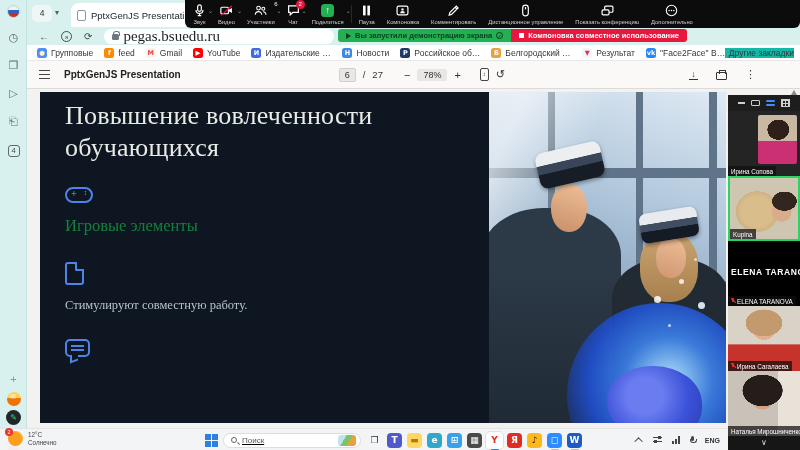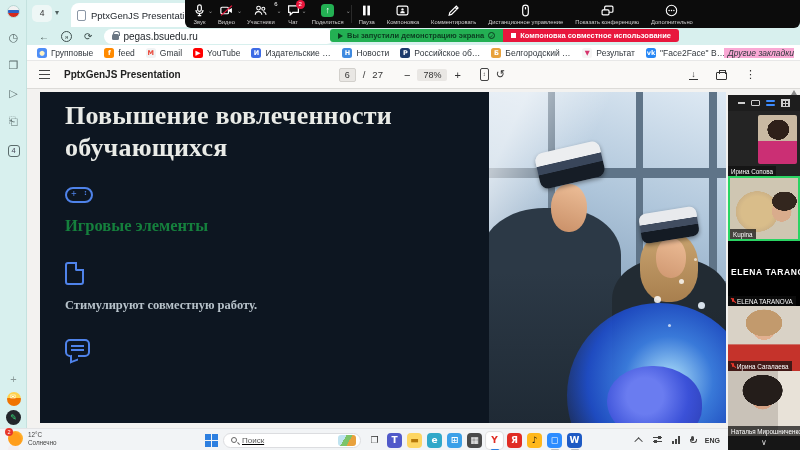--- a/index.html
+++ b/index.html
@@ -26,40 +26,40 @@
   .tab { position:absolute; left:44px; top:3px; width:140px; height:24px; background:#fff; border-radius:8px 8px 0 0; display:flex; align-items:center; padding:0 6px; gap:5px; }
   .docico { width:9px; height:11px; border:1px solid #8a96a5; border-radius:2px; position:relative; flex:0 0 auto; }
   .tabtitle { font-size:9.5px; color:#23282e; white-space:nowrap; overflow:hidden; flex:1; }
   .tabx { color:#5c6a77; font-size:9px; }
   .addr { position:absolute; left:0; top:27px; right:0; height:18px; display:flex; align-items:center; gap:12px; padding-left:12px; }
   .navico { color:#3e4f4e; font-size:10px; }
   .alice { width:11px; height:11px; border:1.2px solid #3e4f4e; border-radius:50%; font-size:6px; color:#3e4f4e; text-align:center; line-height:10px; }
   .urlbox { height:15px; background:#ffffff; border-radius:8px; display:flex; align-items:center; gap:4px; padding:0 8px; width:230px; }
   .lock { width:7px; height:6px; background:#6b7683; border-radius:1.5px; position:relative; margin-top:2px; }
   .lock::before { content:""; position:absolute; left:1px; top:-3px; width:5px; height:4px; border:1.2px solid #6b7683; border-bottom:none; border-radius:3px 3px 0 0; }
-  .url { font-size:10px; color:#1d2227; }
+  .url { font-size:15px; color:#1d2227;font-family:Liberation Serif, serif; }
   .bmbar { position:absolute; left:0; top:45px; right:0; height:16px; background:#ffffff; display:flex; align-items:center; gap:11px; padding-left:10px; border-bottom:1px solid #e8e8e8; }
   .bm { display:flex; align-items:center; gap:4px; white-space:nowrap; }
   .bmi { width:10px; height:10px; border-radius:2.5px; font-size:6.5px; line-height:10px; text-align:center; font-weight:bold; flex:0 0 auto; font-family:"DejaVu Sans",sans-serif; }
   .bml { font-size:8.5px; color:#30363c; max-width:66px; overflow:hidden; text-overflow:ellipsis; }
-  .otherbm { position:absolute; right:6px; top:48px; font-size:8.5px; color:#30363c; background:#f9a8d4; padding-left:4px;font-style:italic; }
+  .otherbm { position:absolute; right:6px; top:48px; font-size:8.5px; color:#30363c; background:#14b8a6; padding-left:4px; }
 
   
   .ztool { position:absolute; left:185px; top:0; width:615px; height:28px; background:#0c0c0c; border-radius:0 0 6px 6px; display:flex; align-items:stretch; z-index:30; padding:0 2px; }
   .zbtn { position:relative; display:flex; flex-direction:column; align-items:center; justify-content:center; padding:1px 6px 0; color:#e8e8e8; }
   .zbtn svg { display:block; }
   .zlabel { font-size:5.8px; color:#cfcfcf; margin-top:1.5px; white-space:nowrap; }
   .zchev { position:absolute; right:-1px; top:7px; font-size:6px; color:#9a9a9a; }
   .zbadge { position:absolute; top:1px; right:3px; font-size:6px; color:#fff; }
   .zbadge.red { background:#e8173d; width:9px; height:9px; border-radius:50%; line-height:9px; text-align:center; right:1px; top:0; }
   .sharebox { width:13px; height:13px; background:#23b053; border-radius:3.5px; color:#fff; font-size:9px; line-height:13px; text-align:center; font-weight:bold; }
   .sep { width:1px; background:#2a2a2a; margin:5px 1px; }
 
   
-  .banners { position:absolute; left:330px; top:29px; display:flex; z-index:29;align-items:flex-end; }
+  .banners { position:absolute; left:338px; top:29px; display:flex; z-index:29;align-items:flex-end; }
   .ban { height:13px; display:flex; align-items:center; gap:4px; padding:0 8px; font-size:7.5px; font-weight:bold; white-space:nowrap; }
   .ban.green { background:#23b053; color:#083; color:#0b3d20; border-radius:3px 0 0 3px; }
   .ban.red { background:#e8173d; color:#fff; border-radius:0 3px 3px 0; }
   .stopsq { width:5px; height:5px; background:#fff; display:inline-block; }
   .bansico { width:0; height:0; border-left:5px solid #0b3d20; border-top:3px solid transparent; border-bottom:3px solid transparent; }
   .bancirc { width:7px; height:7px; border:1px solid #0b3d20; border-radius:50%; font-size:5px; line-height:6px; text-align:center; color:#0b3d20; }
 
   
   .pdf { position:absolute; left:27px; top:61px; right:0; bottom:22px; background:#f3f2f0; }
   .pdfbar { position:absolute; left:0; top:0; right:0; height:28px; background:#faf9f7; border-bottom:1px solid #dcdbd8; display:flex; align-items:center; gap:8px; padding:0 12px; }
@@ -72,21 +72,21 @@
   .pm { font-size:11px; color:#333; }
   .fitico { width:9px; height:13px; border:1.2px solid #444; border-radius:2px; font-size:6px; color:#444; text-align:center; line-height:11px; }
   .rotico,.dlico,.prico,.kebab { color:#333; font-size:11px; }
   .pdfright { position:absolute; right:44px; display:flex; gap:18px; align-items:center; }
   .dl { width:9px; height:10px; position:relative; color:#333; font-size:9px; line-height:8px; text-align:center; border-bottom:1.5px solid #333; }
   .printer { width:11px; height:8px; border:1.2px solid #333; border-radius:1px; position:relative; margin-top:3px; }
   .printer::before { content:""; position:absolute; left:2px; top:-3px; width:5px; height:3px; border:1.2px solid #333; border-bottom:none; }
 
   
   .slide { position:absolute; left:13px; top:31px; width:686px; height:331px; background:#0d1621; overflow:hidden; }
-  .scol { position:absolute; left:0; top:0; width:450px; height:100%; padding:8px 0 0 25px; font-family:"Liberation Serif","DejaVu Serif",serif;font-weight:bold; }
+  .scol { position:absolute; left:0; top:0; width:450px; height:100%; padding:8px 0 0 25px; font-family:"Liberation Serif","DejaVu Serif",serif; }
   .stitle { font-size:26px; line-height:1.22; color:#e9ebe7; letter-spacing:.2px; max-width:420px; }
   .sitems { margin-top:24px; }
   .sitem { margin-bottom:26px; }
   .shead { font-size:16.5px; color:#15803d; margin-bottom:7px; }
   .stext { font-size:12.5px; color:#b7c2ca; }
   .sicon { position:relative; margin-bottom:13px; border-color:#4f83ea; }
   .sicon.gamepad { width:28px; height:16px; border:2px solid #4f83ea; border-radius:8px; }
   .sicon.gamepad::before { content:"+"; position:absolute; left:4px; top:-1px; color:#4f83ea; font-size:10px; font-weight:bold; }
   .sicon.gamepad::after { content:":"; position:absolute; right:4px; top:-2px; color:#4f83ea; font-size:9px; font-weight:bold; }
   .sicon.file { width:19px; height:23px; border:2px solid #4f83ea; border-radius:3px; }

